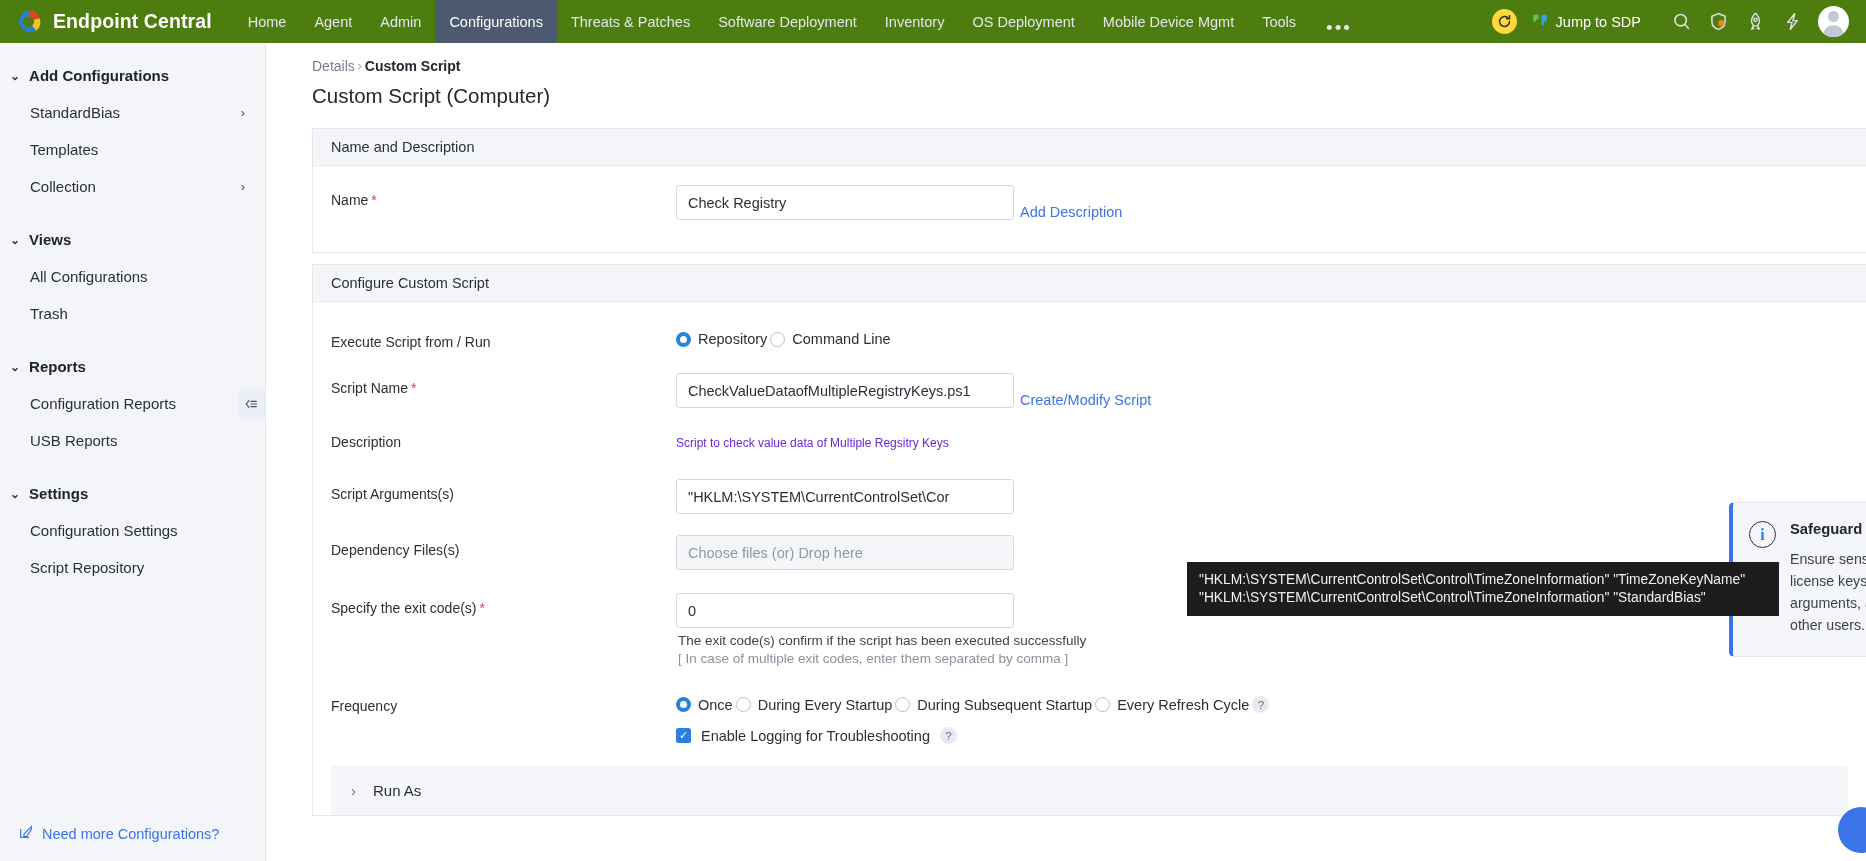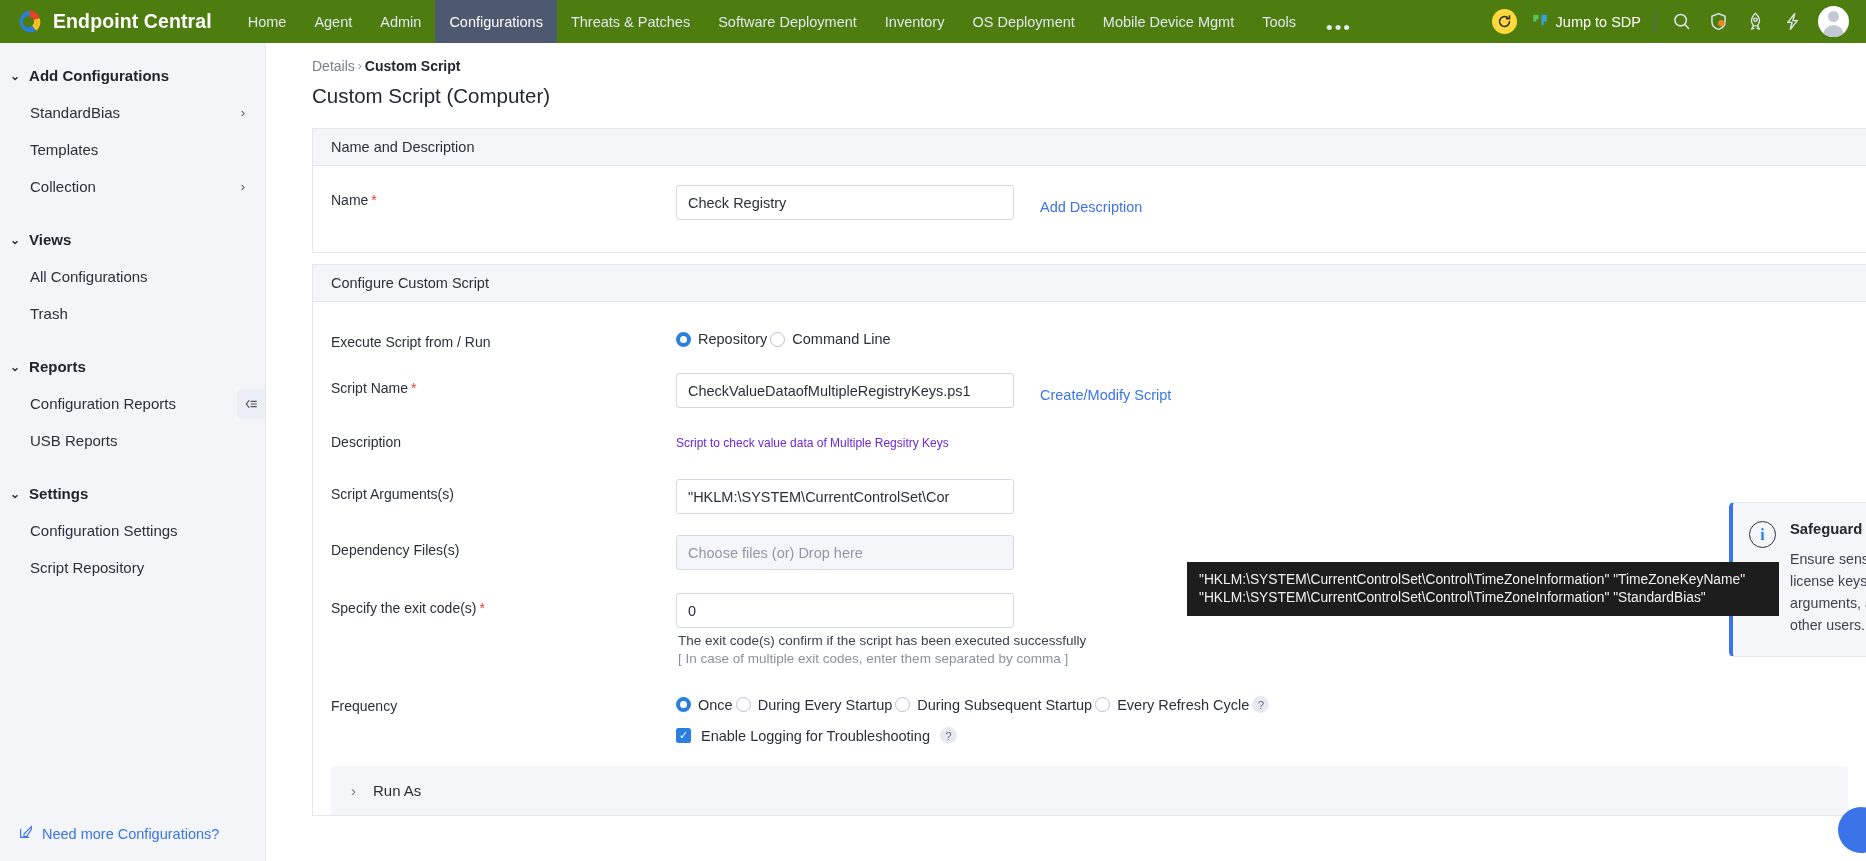--- a/index.html
+++ b/index.html
@@ -80,21 +80,21 @@
   .panel { margin: 20px 0 0 46px; border: 1px solid #e4e7ee; border-right: none; background: #fff; }
   .section-head {
     background: #f4f6fa; border-bottom: 1px solid #e4e7ee; padding: 10px 18px;
     font-size: 14.5px; color: #2b3038;
   }
   .form-row { display: flex; align-items: flex-start; padding: 0 18px; min-height: 52px; }
   .form-label {
     width: 345px; flex: none; padding-top: 14px; font-size: 14px; color: #2b3038;
   }
   .req { color: #e23b3b; margin-left: 3px; }
-  .form-field { display: flex; align-items: center; gap: 26px; padding-top: 7px; }
+  .form-field { display: flex; align-items: flex-end; gap: 6px; padding-top: 7px; }
   .txt-input {
     width: 338px; height: 35px; border: 1px solid #d4d9e2; border-radius: 3px;
     padding: 0 11px; font-size: 14.5px; color: #2b3038; background: #fff;
     font-family: "Liberation Sans", sans-serif; outline: none;
   }
   .txt-input.filearea {
     background: #f4f6fa; color: #9198a4; display:flex; align-items:center;
   }
   .link { color: #3a74e8; font-size: 14.5px; cursor: pointer; padding-top: 8px; white-space: nowrap; }
   .static-val { font-size: 12px; color: #6d28d9; padding-top: 9px; }

